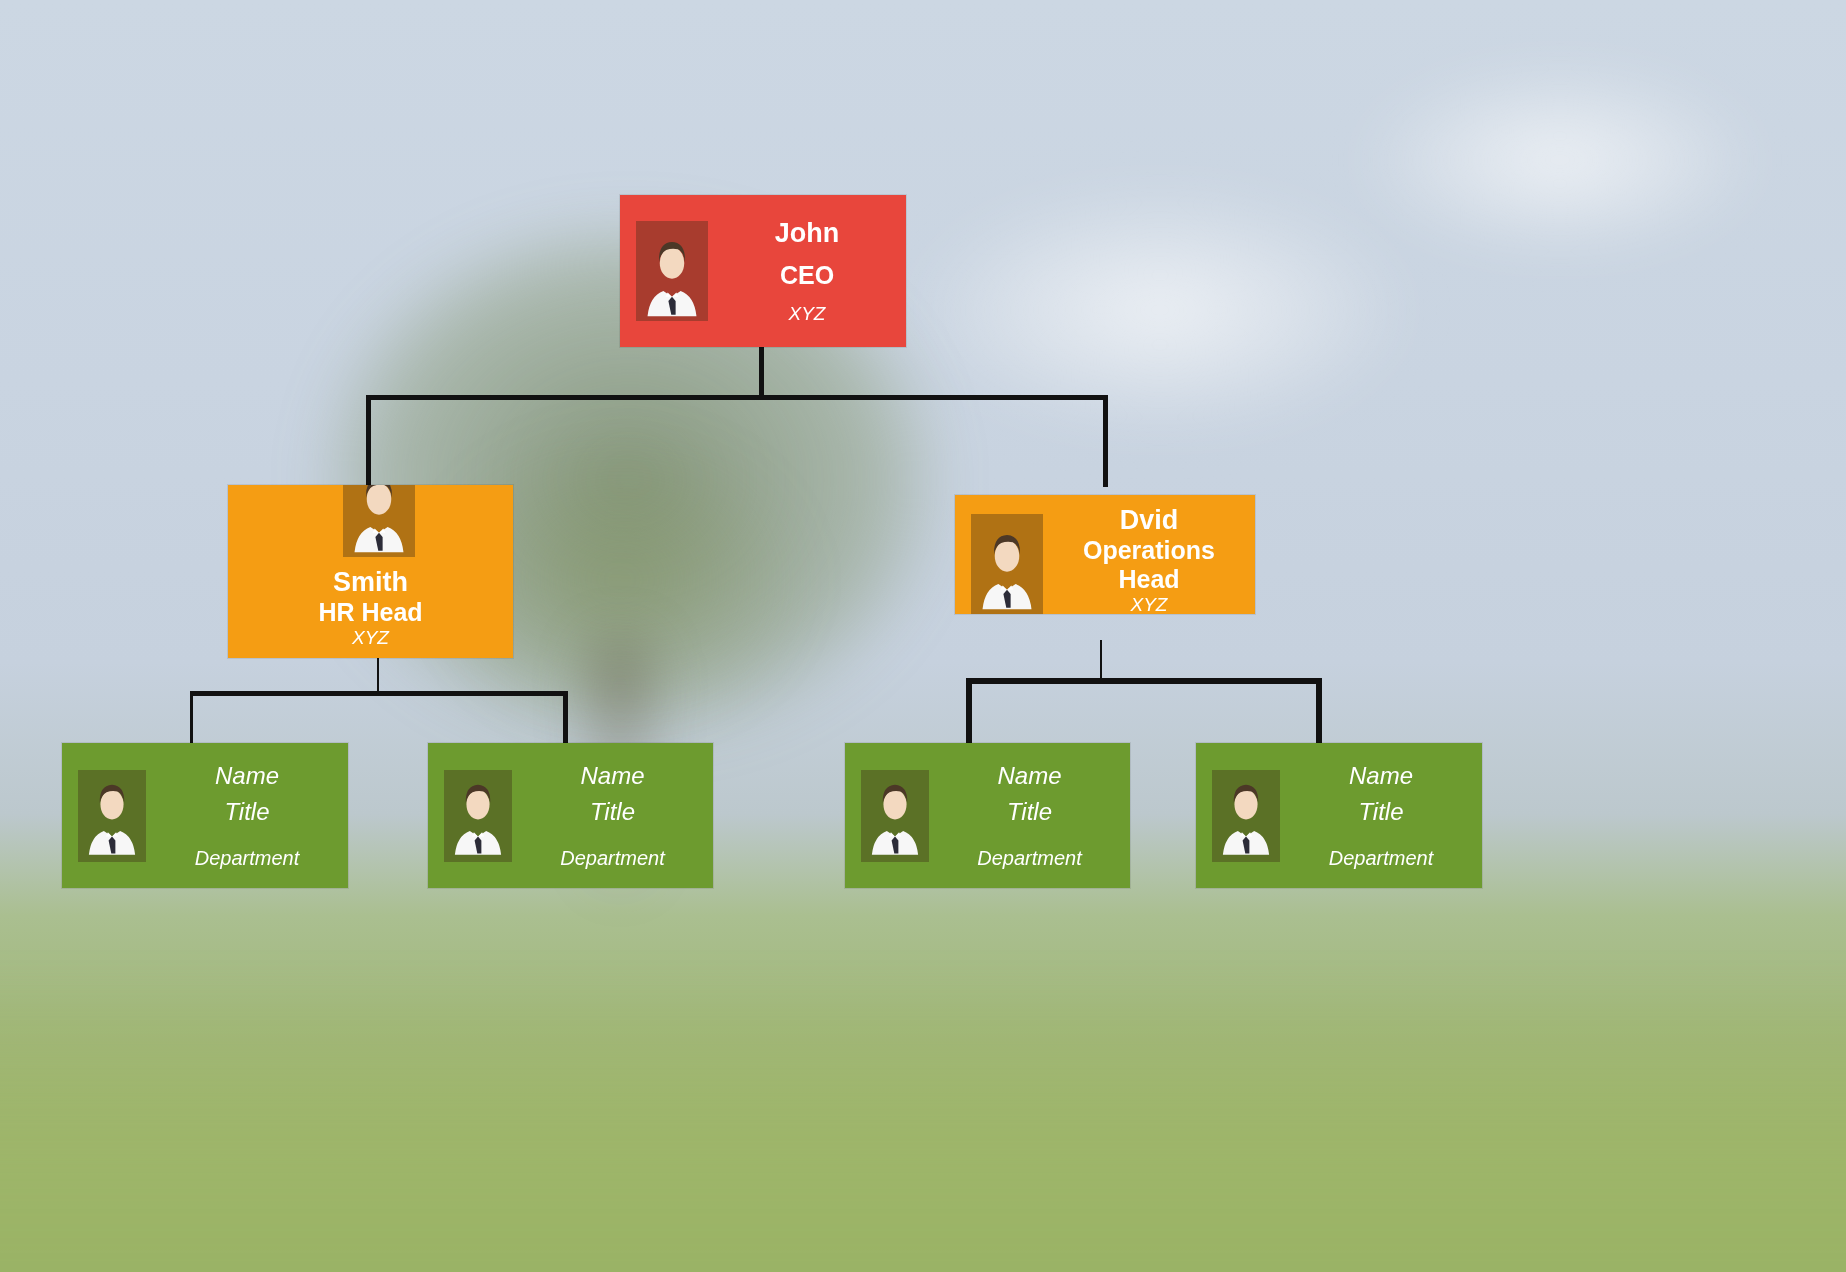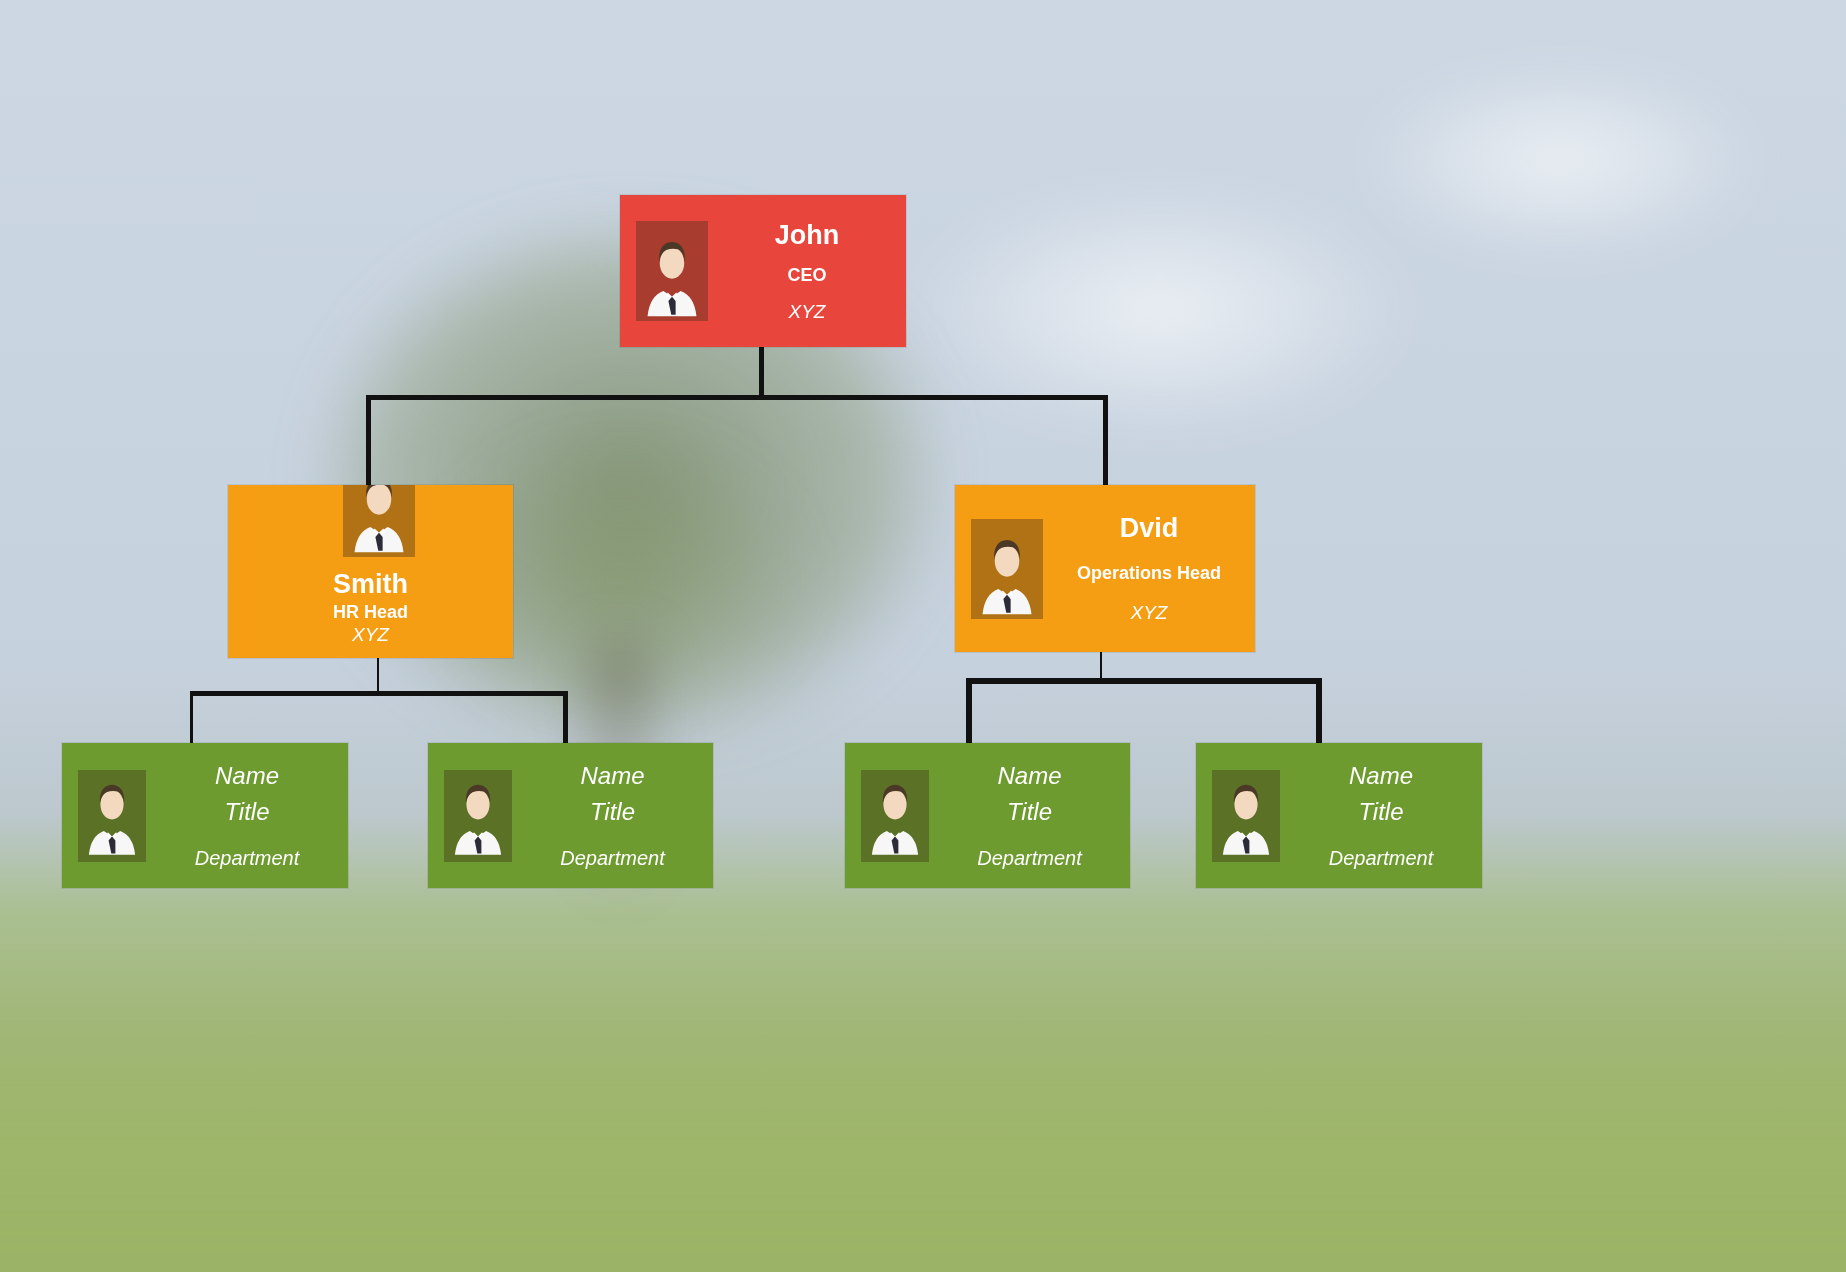--- a/index.html
+++ b/index.html
@@ -39,21 +39,21 @@
     flex:0 0 72px;height:100px;margin-left:16px;
     background:rgba(62,44,24,.38);
     display:flex;align-items:flex-end;justify-content:center;overflow:hidden;
   }
   .avatar svg{display:block;width:72px;height:96px;}
   .node-text{
     flex:1 1 auto;display:flex;flex-direction:column;justify-content:space-evenly;
     height:100%;text-align:center;padding:10px 8px;box-sizing:border-box;
   }
   .n-name{font-size:27px;font-weight:bold;}
-  .n-title{font-size:18px;font-weight:bold;}
+  .n-title{font-size:25px;font-weight:bold;}
   .n-dept{font-size:19px;font-style:italic;}
   .node.staff .n-name,.node.staff .n-title{font-weight:normal;font-style:italic;font-size:24px;}
   .node.staff .n-dept{font-size:20px;margin-top:12px;}
   .node.staff .avatar{height:92px;flex-basis:68px;}
 
   .conn{position:absolute;background:#111;}
 </style>
 </head>
 <body>
 
@@ -111,21 +111,21 @@
         <path d="M50 93 L56 87 L59 93 Z" fill="#ffffff"></path>
       </svg>
     </div>
     <div class="node-text">
       <div class="n-name">Smith</div>
       <div class="n-title">HR Head</div>
       <div class="n-dept">XYZ</div>
     </div>
   </div>
 
-  <div class="node" style="left: 955px; top: 485px; width: 300px; height: 167px; background-color: rgb(245, 157, 19);">
+  <div class="node" style="left: 955px; top: 495px; width: 300px; height: 119px; background-color: rgb(245, 157, 19); align-items: flex-end;">
     <div class="avatar">
       <svg viewBox="0 0 100 120">
         <ellipse cx="50" cy="46" rx="17" ry="22" fill="#f3d9c0"></ellipse>
         <path d="M32 44 Q31 18 50 17 Q69 18 68 44 Q66 30 58 27 Q50 25 42 28 Q34 32 32 44 Z" fill="#4c3827"></path>
         <path d="M16 120 Q19 92 38 85 L50 93 L62 85 Q81 92 84 120 Z" fill="#f7f7f7"></path>
         <path d="M50 93 L45 99 L49 118 L55 118 L55 99 Z" fill="#2c2c38"></path>
         <path d="M50 93 L44 87 L41 93 Z" fill="#ffffff"></path>
         <path d="M50 93 L56 87 L59 93 Z" fill="#ffffff"></path>
       </svg>
     </div>

